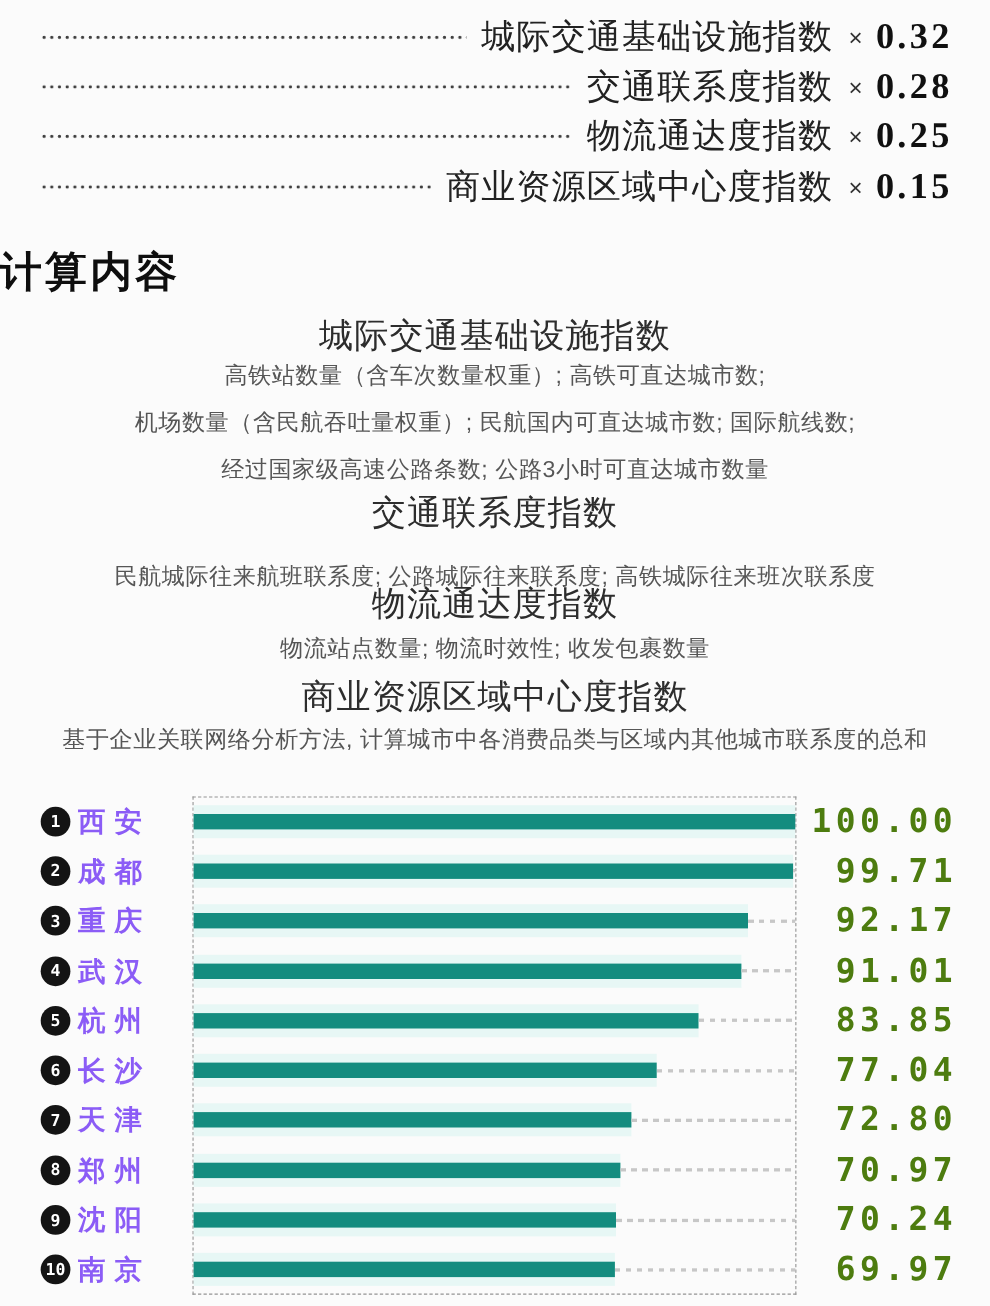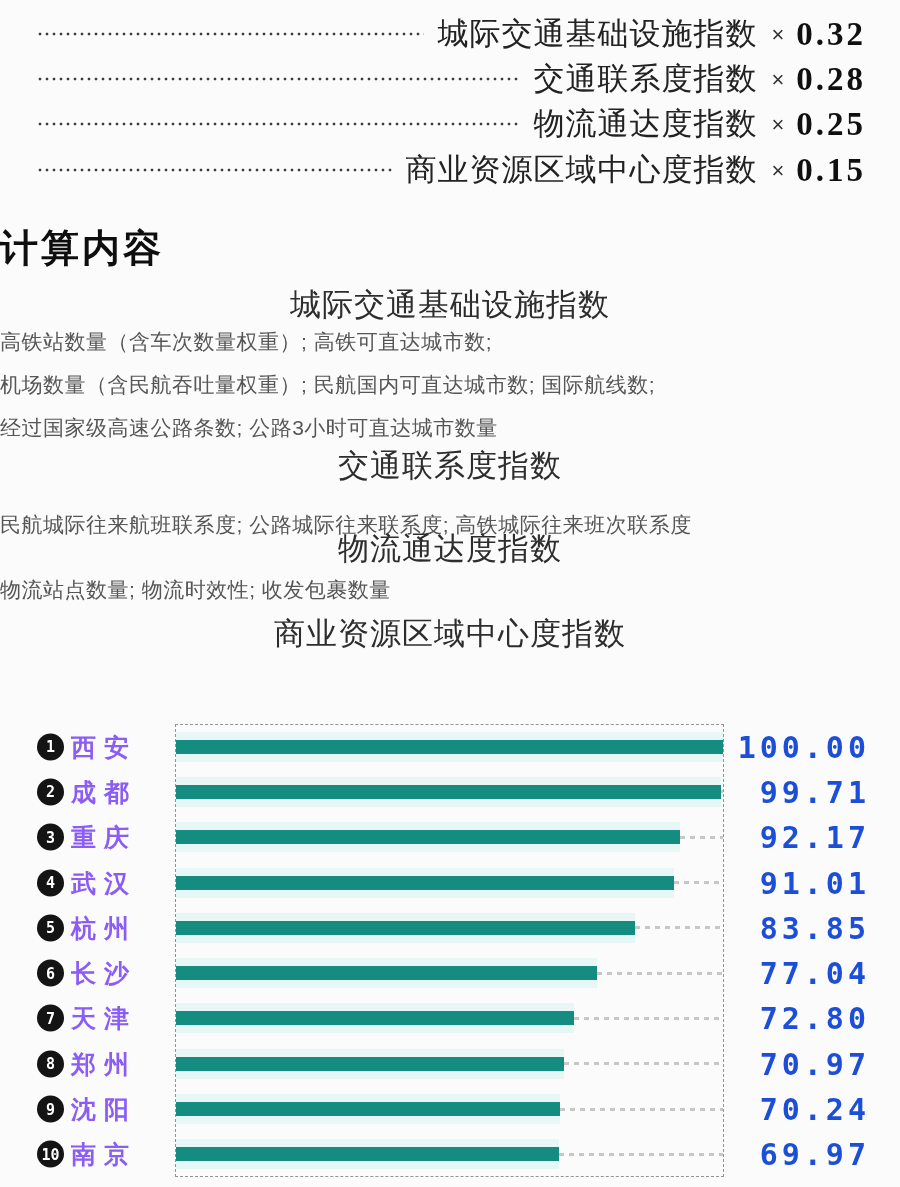--- a/index.html
+++ b/index.html
@@ -30,21 +30,21 @@
   
   .calc-title{
     position:absolute;left:0;width:900px;text-align:left;
     font-size:38px;line-height:40px;font-weight:800;letter-spacing:3px;color:#0e0e0e;
   }
   .sec-h{
     position:absolute;left:0;width:900px;text-align:center;
     font-size:31px;line-height:40px;color:#2d2d2d;letter-spacing:1px;
   }
   .sec-d{
-    position:absolute;left:0;width:900px;text-align:left;
+    position:absolute;left:0;width:900px;text-align:center;
     font-size:21px;line-height:26px;color:#565656;letter-spacing:0.5px;
   }
 
   
   .chart{position:absolute;top:724px;left:0;width:900px;height:456px;}
   .plot-box{
     position:absolute;left:175px;top:0;width:549px;height:453px;
     border:1px dashed #949494;box-sizing:border-box;
   }
   .rows{position:absolute;left:0;top:0;width:900px;height:453px;display:flex;flex-direction:column;}
@@ -67,21 +67,21 @@
     height:14px;flex:0 0 auto;background:#148c7f;
     box-shadow:0 -8px 0 rgba(224,246,243,0.75),0 8px 0 rgba(224,246,243,0.75);
   }
   .dots{
     flex:1 1 0;min-width:0;height:3px;
     background-image:repeating-linear-gradient(to right,#c7c7c7 0 5px,transparent 5px 10px);
   }
   .val{
     position:absolute;right:30px;top:50%;transform:translateY(-50%);
     font-family:"DejaVu Sans Mono",monospace;font-weight:700;font-size:30px;
-    letter-spacing:4px;color:#1d4ed8;white-space:nowrap;
+    letter-spacing:4px;color:#4d7c0f;white-space:nowrap;
   }
 </style>
 </head>
 <body>
 
 <div class="stage">
 
   <div class="weight-row" style="top:12px">
     <div class="leader"></div>
     <span class="w-label">城际交通基础设施指数</span>
@@ -114,20 +114,21 @@
   <div class="sec-d" style="top:372px">机场数量（含民航吞吐量权重）; 民航国内可直达城市数; 国际航线数;</div>
   <div class="sec-d" style="top:415px">经过国家级高速公路条数; 公路3小时可直达城市数量</div>
 
   <div class="sec-h" style="top:446px">交通联系度指数</div>
   <div class="sec-d" style="top:512px">民航城际往来航班联系度; 公路城际往来联系度; 高铁城际往来班次联系度</div>
 
   <div class="sec-h" style="top:529px">物流通达度指数</div>
   <div class="sec-d" style="top:577px">物流站点数量; 物流时效性; 收发包裹数量</div>
 
   <div class="sec-h" style="top:614px">商业资源区域中心度指数</div>
+  <div class="sec-d" style="top:660px">基于企业关联网络分析方法, 计算城市中各消费品类与区域内其他城市联系度的总和</div>
 
   <div class="chart">
     <div class="plot-box"></div>
     <div class="rows">
 
       <div class="c-row">
         <div class="row-label">
           <div class="rank">1</div>
           <div class="city">西安</div>
         </div>

